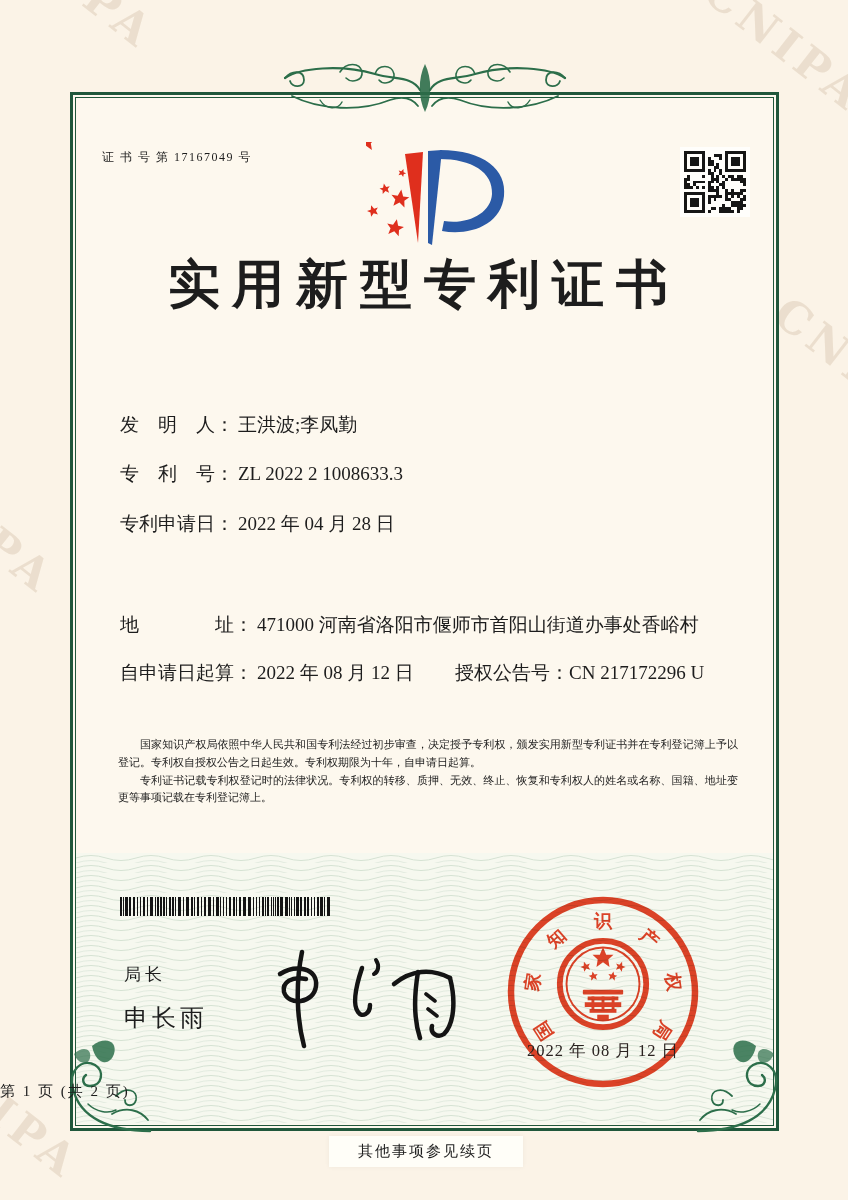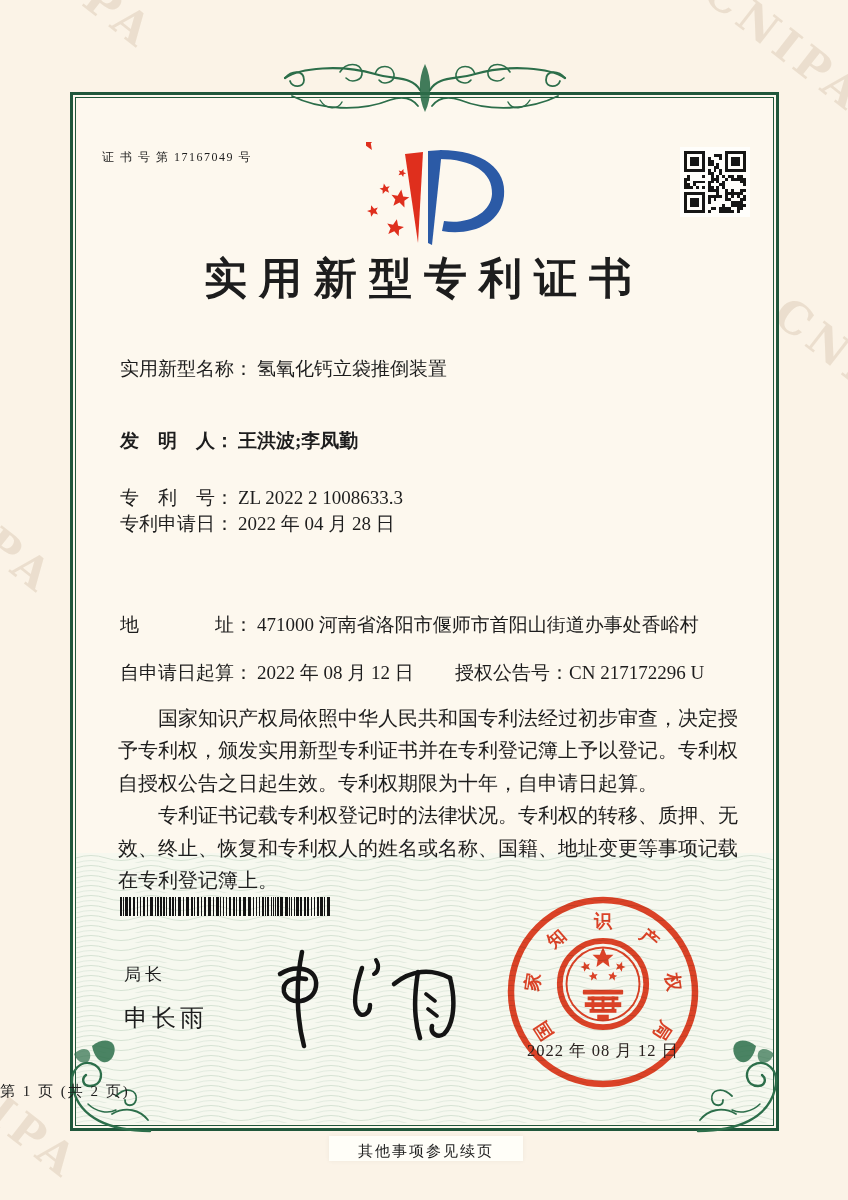--- a/index.html
+++ b/index.html
@@ -17,28 +17,28 @@
   .waves{position:absolute;left:76px;top:853px;width:697px;height:271px;z-index:1;}
   .ornament-top{position:absolute;left:280px;top:56px;z-index:2;}
   .corner{position:absolute;z-index:2;}
   .corner.bl{left:58px;top:1034px;}
   .corner.br{left:690px;top:1034px;transform:scaleX(-1);}
   
   .certno{position:absolute;left:102px;top:149px;font-size:12px;letter-spacing:1.5px;z-index:3;}
   .logo{position:absolute;left:366px;top:142px;z-index:3;}
   .qr{position:absolute;left:680px;top:147px;width:70px;height:70px;background:#fffefb;
       display:flex;align-items:center;justify-content:center;z-index:3;}
-  .title{position:absolute;left:0;right:0;top:250px;text-align:center;font-size:43px;
+  .title{position:absolute;left:0;right:0;top:250px;text-align:center;font-size:52px;
          font-weight:700;letter-spacing:12px;z-index:3;}
   
   .row{position:absolute;left:120px;font-size:19px;white-space:nowrap;z-index:3;}
   .row .lb{display:inline-block;min-width:110px;}
   .row .val{margin-left:4px;}
   .row .grant2{position:absolute;left:335px;top:0;}
-  .paras{position:absolute;left:118px;top:702px;width:620px;font-size:20px;line-height:1.62;
+  .paras{position:absolute;left:118px;top:736px;width:620px;font-size:11px;line-height:1.62;
          text-align:justify;z-index:3;}
   .paras p{margin:0;text-indent:2em;}
   
   .barcode{position:absolute;left:120px;top:897px;z-index:3;}
   .issuer-title{position:absolute;left:124px;top:963px;font-size:17px;letter-spacing:4px;
       font-family:"Liberation Sans","DejaVu Sans",sans-serif;z-index:3;}
   .issuer-name{position:absolute;left:124px;top:1002px;font-size:24px;letter-spacing:4px;
       font-family:"Liberation Sans","DejaVu Sans",sans-serif;z-index:3;}
   .signature{position:absolute;left:266px;top:946px;z-index:4;}
   .seal{position:absolute;left:505px;top:894px;width:196px;height:196px;z-index:3;
@@ -53,21 +53,21 @@
   .seal-text span:nth-child(2){transform:rotate(-82deg)  translateY(-71px);}
   .seal-text span:nth-child(3){transform:rotate(-41deg)  translateY(-71px);}
   .seal-text span:nth-child(4){transform:rotate(0deg)    translateY(-71px);}
   .seal-text span:nth-child(5){transform:rotate(41deg)   translateY(-71px);}
   .seal-text span:nth-child(6){transform:rotate(82deg)   translateY(-71px);}
   .seal-text span:nth-child(7){transform:rotate(123deg)  translateY(-71px);}
   .seal-date{position:absolute;left:506px;top:1040px;width:194px;text-align:center;
       font-size:16.5px;color:#2a2220;letter-spacing:1px;z-index:5;}
   .pageno{position:absolute;left:0;right:0;top:1082px;text-align:left;font-size:15px;
       letter-spacing:2px;z-index:3;}
-  .note{position:absolute;left:329px;top:1136px;width:194px;height:25px;background:#fffef8;
+  .note{position:absolute;left:329px;top:1136px;width:194px;height:31px;background:#fffef8;
       text-align:center;line-height:31px;font-size:15px;letter-spacing:2px;z-index:3;
       box-shadow:0 0 5px rgba(0,0,0,.05);}
 </style>
 </head>
 <body>
 
 <div class="page">
 
   <div class="wm" style="left:-20px;top:-45px;">CNIPA</div>
   <div class="wm" style="left:690px;top:18px;">CNIPA</div>
@@ -272,27 +272,24 @@
           <rect x="14" y="20" width="1" height="1"></rect>
           <rect x="15" y="20" width="1" height="1"></rect>
           <rect x="16" y="20" width="1" height="1"></rect>
           <rect x="18" y="20" width="1" height="1"></rect>
         </g>
     </svg>
   </div>
 
   <div class="title">实用新型专利证书</div>
 
-  <div class="row" style="top:356px;">
-    <span class="lb">实用新型名称：</span><span class="val">氢氧化钙立袋推倒装置</span>
-  </div>
-  <div class="row" style="top:428px;font-weight:bold;">
+  <div class="row" style="top:412px;">
     <span class="lb">发　明　人：</span><span class="val">王洪波;李凤勤</span>
   </div>
-  <div class="row" style="top:461px;margin-top:24px;">
+  <div class="row" style="top:461px;">
     <span class="lb">专　利　号：</span><span class="val">ZL 2022 2 1008633.3</span>
   </div>
   <div class="row" style="top:511px;">
     <span class="lb">专利申请日：</span><span class="val">2022 年 04 月 28 日</span>
   </div>
   <div class="row" style="top:612px;">
     <span class="lb">地　　　　址：</span><span class="val">471000 河南省洛阳市偃师市首阳山街道办事处香峪村</span>
   </div>
   <div class="row" style="top:660px;">
     <span class="lb">自申请日起算：</span><span class="val">2022 年 08 月 12 日</span>

